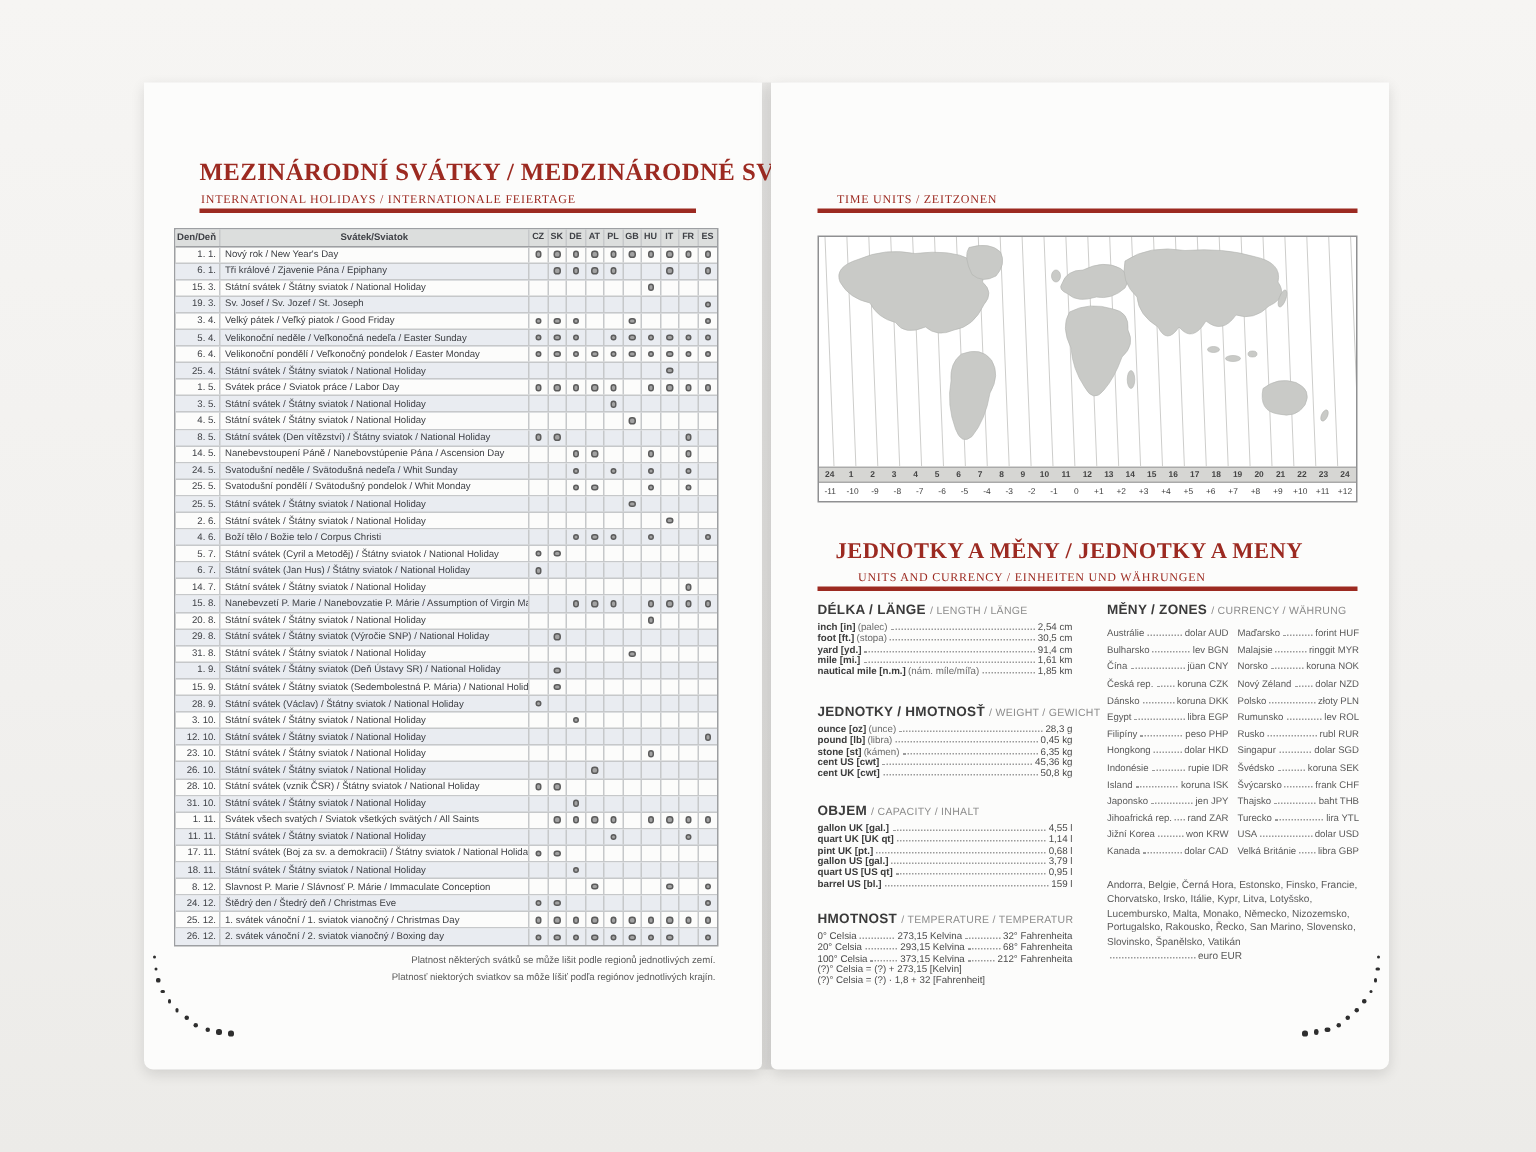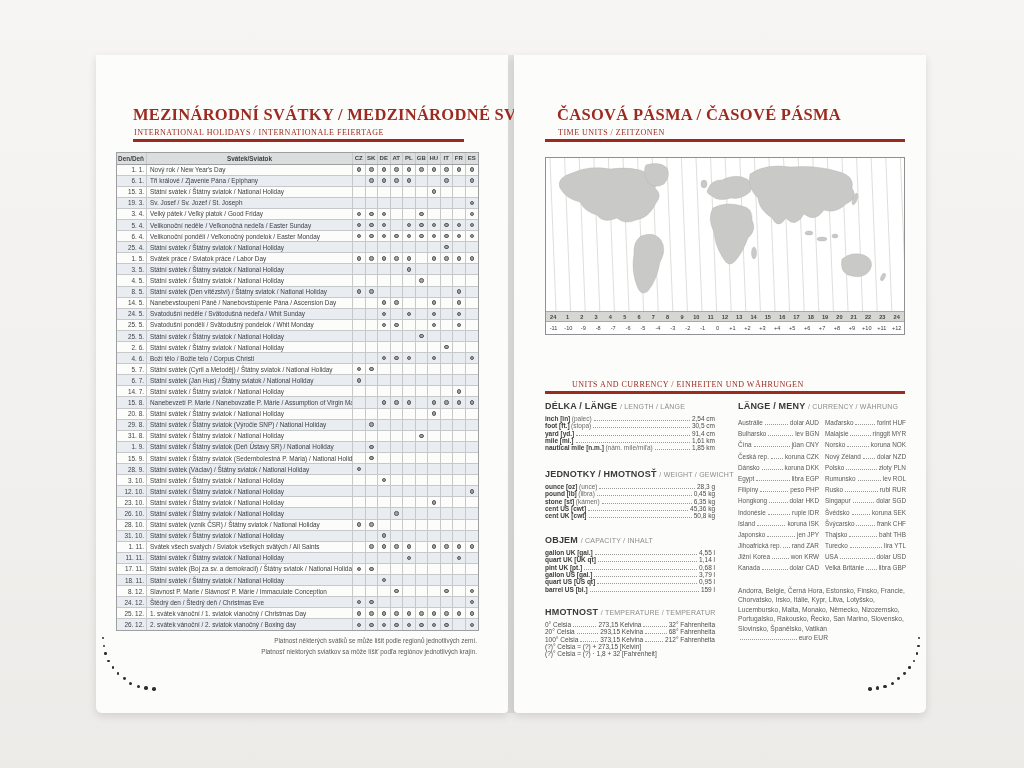--- a/index.html
+++ b/index.html
@@ -966,21 +966,20 @@
           </div>
         </div>
       </div>
   </div>
 
   <div class="footnote" style="top:582px;">Platnost některých svátků se může lišit podle regionů jednotlivých zemí.</div>
   <div class="footnote" style="top:593px;">Platnosť niektorých sviatkov sa môže líšiť podľa regiónov jednotlivých krajín.</div>
 </div>
 
 <div class="page" id="right-page">
-  <div class="page-title" style="left:43px;top:50px;">ČASOVÁ PÁSMA / ČASOVÉ PÁSMA</div>
   <div class="page-subtitle" style="left:44px;top:73px;">TIME UNITS / ZEITZONEN</div>
   <div class="red-rule" style="left:31px;top:84px;width:360px;"></div>
 
   <div id="map-box">
     <svg id="map-svg" width="358" height="153" viewBox="0 0 358 153">
       <rect x="0" y="0" width="358" height="153" fill="#ffffff"></rect>
       <g id="meridians" stroke="#c7c7c5" stroke-width="0.6">
           <line x1="4" y1="0" x2="10" y2="153"></line>
           <line x1="18.6" y1="0" x2="24.6" y2="153"></line>
           <line x1="33.2" y1="0" x2="39.2" y2="153"></line>
@@ -1083,20 +1082,21 @@
         <div class="zone-cell">+6</div>
         <div class="zone-cell">+7</div>
         <div class="zone-cell">+8</div>
         <div class="zone-cell">+9</div>
         <div class="zone-cell">+10</div>
         <div class="zone-cell">+11</div>
         <div class="zone-cell">+12</div>
       </div>
   </div>
 
+  <div class="page-title" style="left:43px;top:305px;font-size:15px;">JEDNOTKY A MĚNY / JEDNOTKY A MENY</div>
   <div class="page-subtitle" style="left:44px;top:325px;padding-left:14px;">UNITS AND CURRENCY / EINHEITEN UND WÄHRUNGEN</div>
   <div class="red-rule" style="left:31px;top:336px;width:360px;"></div>
 
   <div class="sec-heading" style="left:31px;top:346px;">
     <span>DÉLKA / LÄNGE</span>
     <span class="h2">/ LENGTH / LÄNGE</span>
   </div>
   <div class="unit-list" style="top:360px;" id="length-list">
       <div class="unit-item">
         <span class="lbl">inch [in]</span>
@@ -1225,21 +1225,21 @@
         <span class="seg">373,15 Kelvina</span>
         <span class="leader"></span>
         <span class="seg">212° Fahrenheita</span>
       </div>
       <div class="formula">(?)° Celsia = (?) + 273,15 [Kelvin]</div>
       <div class="formula">(?)° Celsia = (?) · 1,8 + 32 [Fahrenheit]</div>
     </div>
 
   <div id="currency-block">
     <div class="sec-heading" style="left:0;top:0;">
-      <span>LÄNGE / MENY</span>
+      <span>MĚNY / ZONES</span>
       <span class="h2">/ CURRENCY / WÄHRUNG</span>
     </div>
     <div id="currency-cols">
       <div class="cur-col" id="cur-col1">
           <div class="cur-item">
             <span>Austrálie</span>
             <span class="leader"></span>
             <span>dolar AUD</span>
           </div>
           <div class="cur-item">

